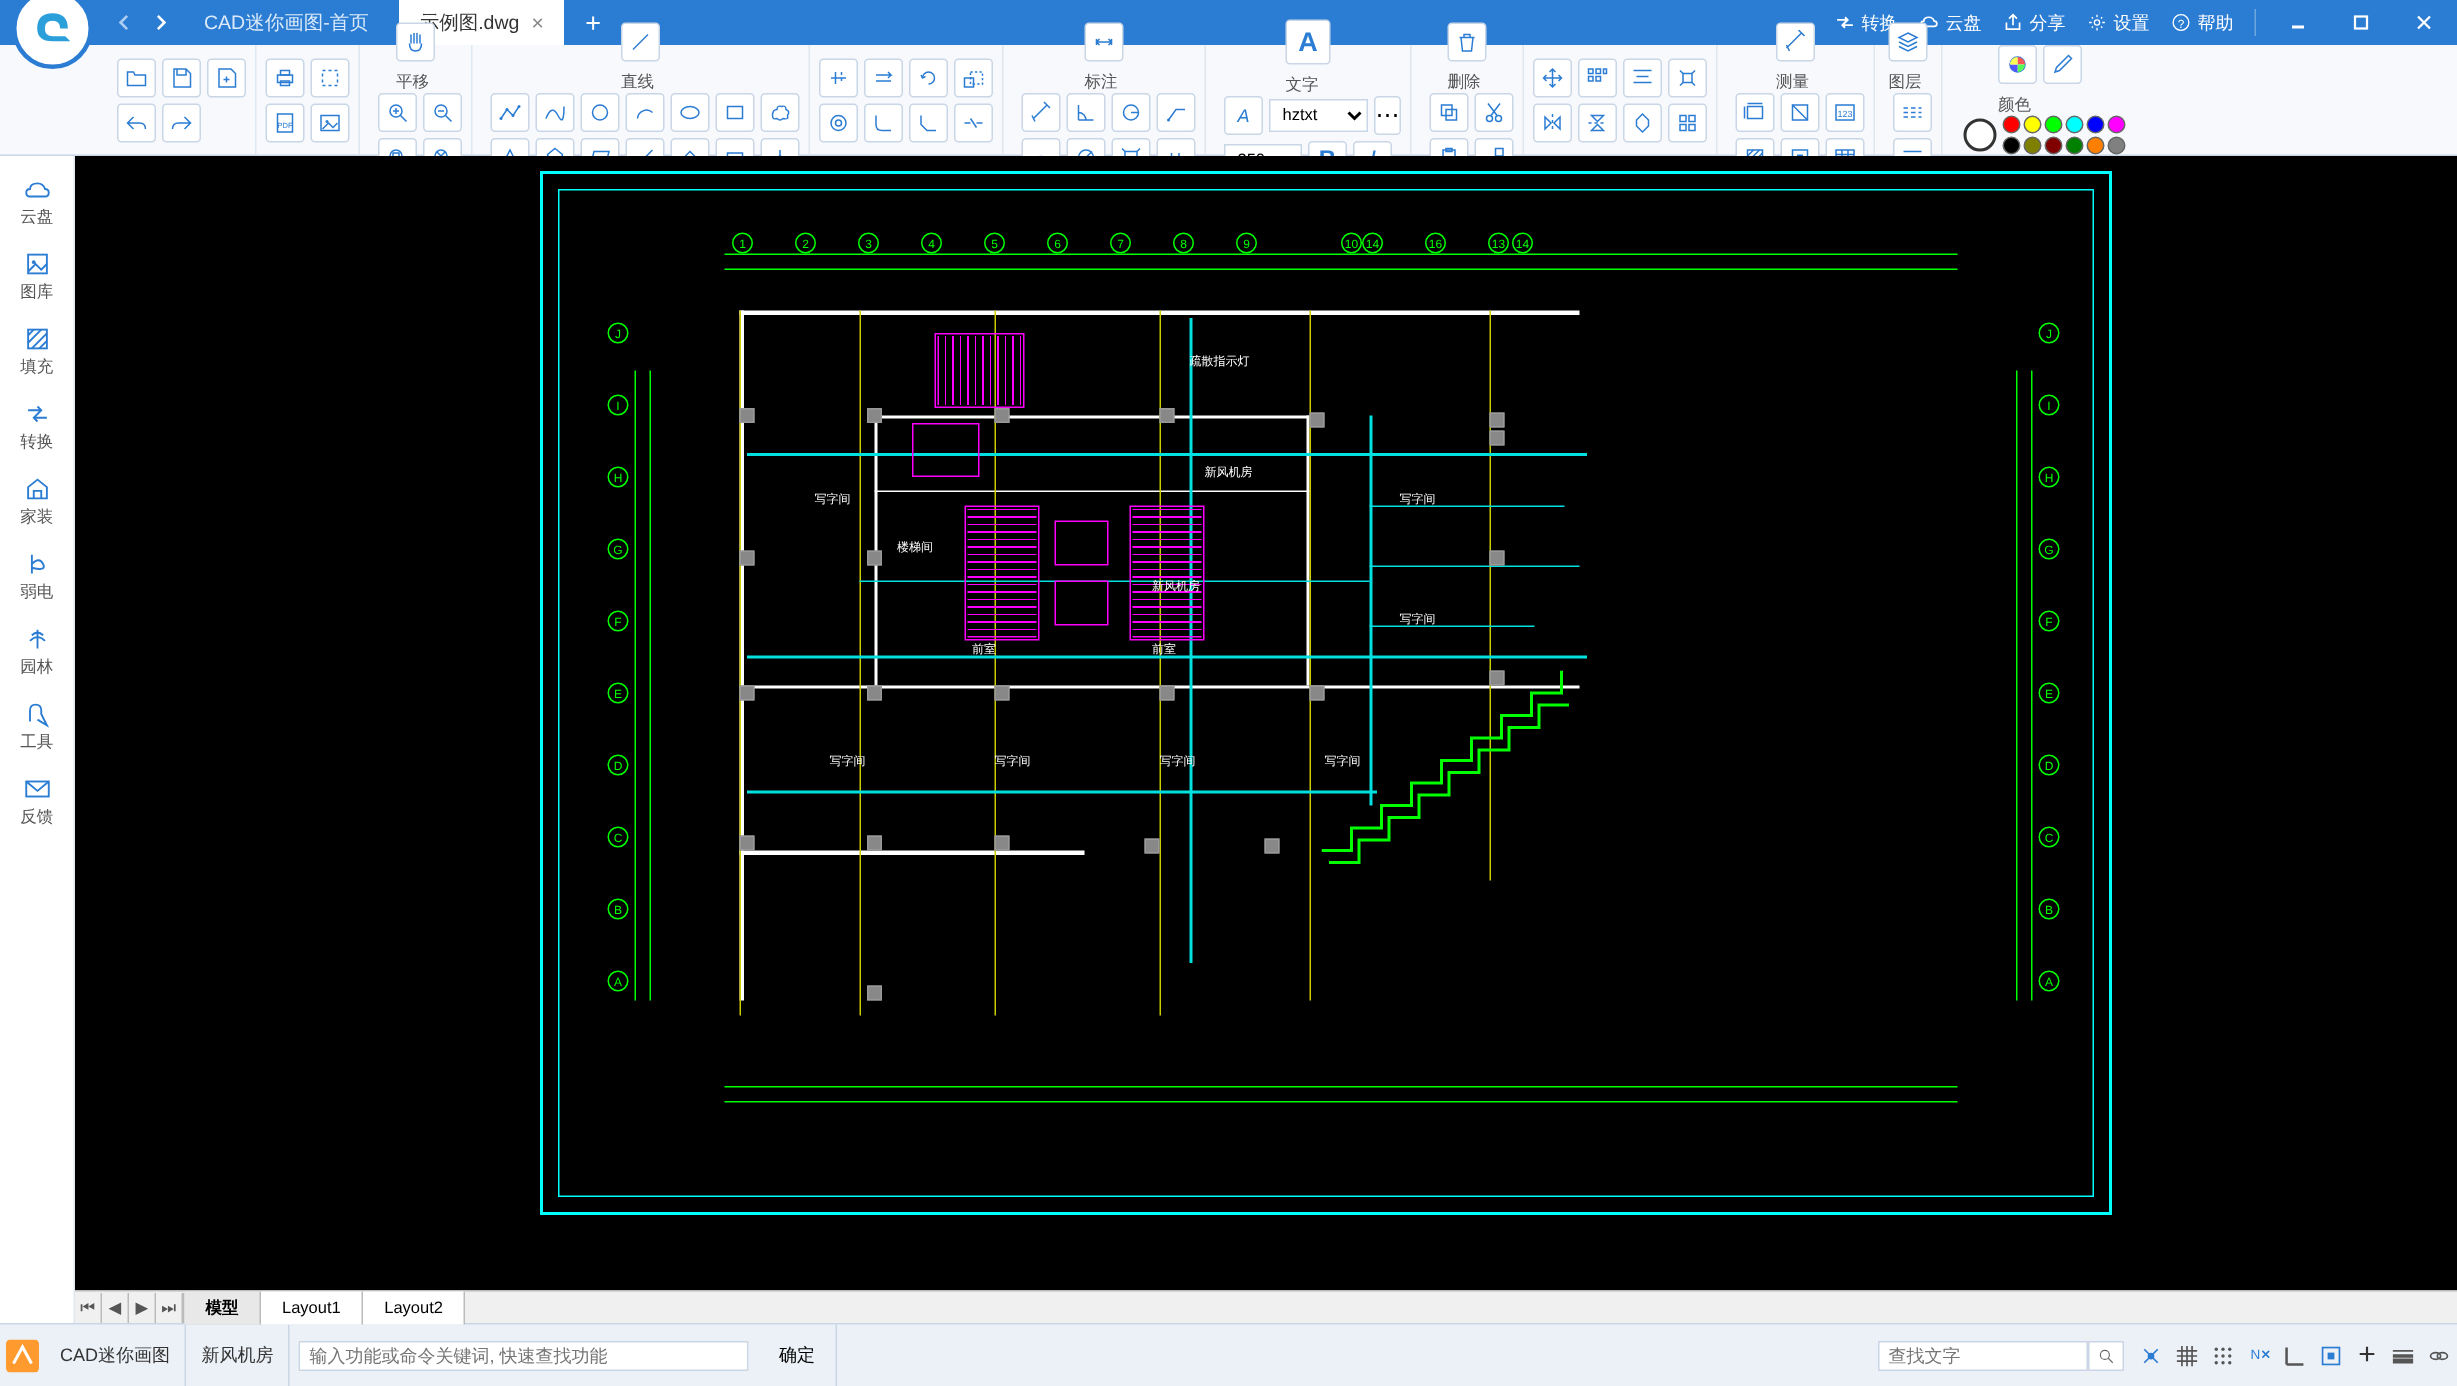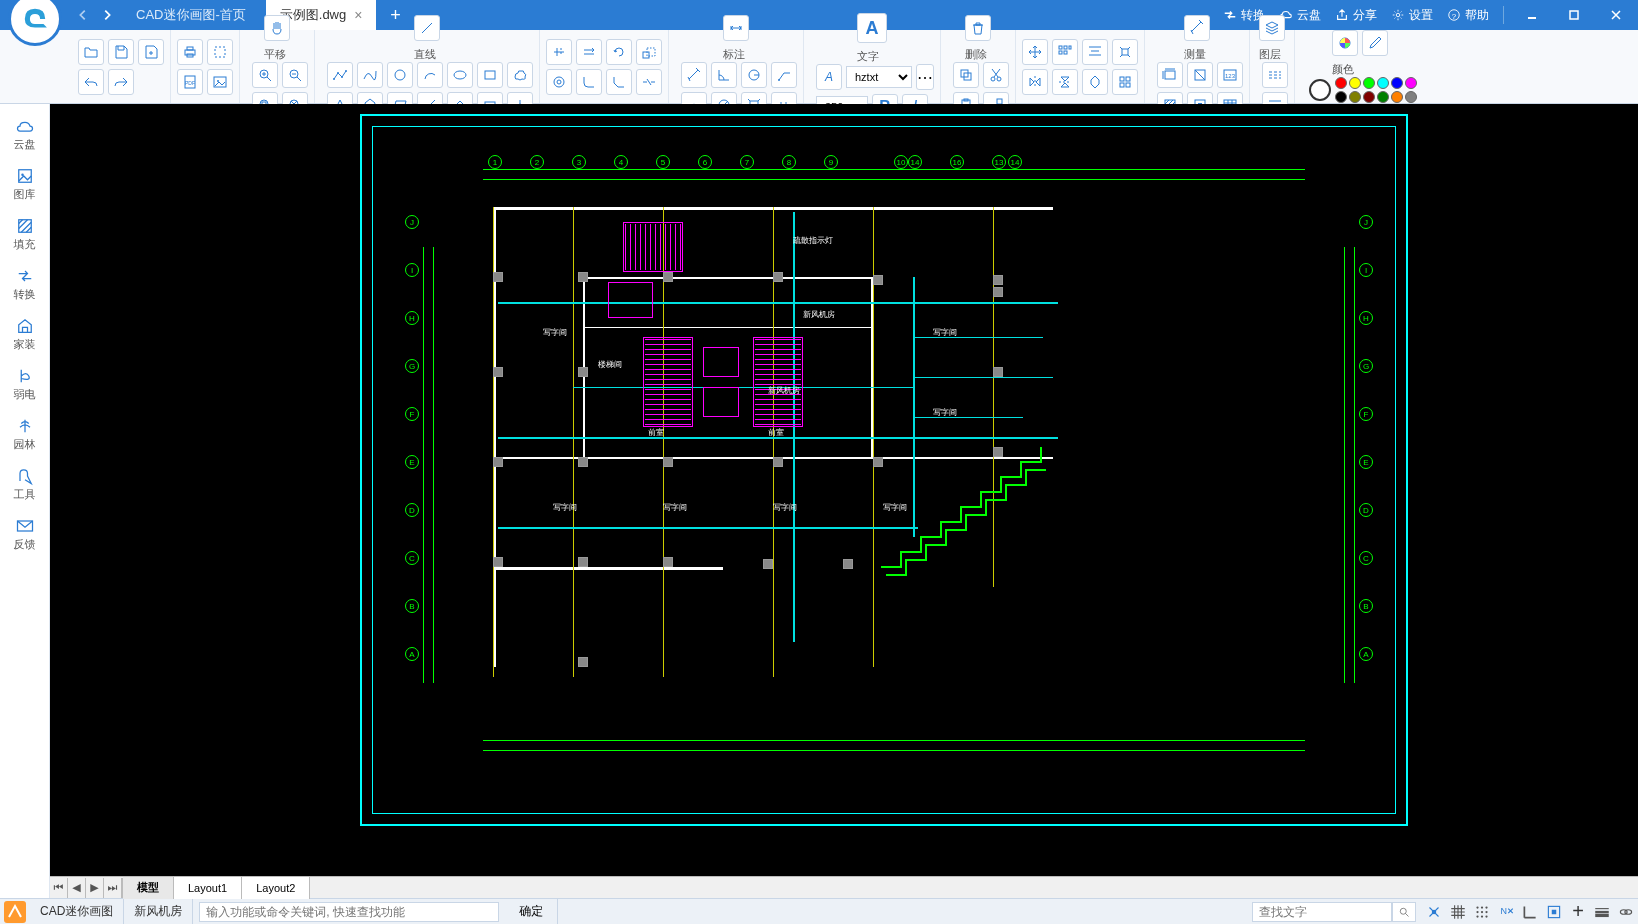--- a/index.html
+++ b/index.html
@@ -58,21 +58,21 @@
 .draw-title .t2 { color:#00ff00; font-size:13px; margin-left:10px; }
 .small-label { position:absolute; font-size:8px; color:#fff; }
 
 .model-tabs { height:22px; background:#f0f0f0; border-top:1px solid #bbb; display:flex; align-items:center; font-size:11px; }
 .mt-nav { display:flex; border-right:1px solid #bbb; }
 .mt-nav div { width:18px; height:20px; border-right:1px solid #bbb; display:flex; align-items:center; justify-content:center; cursor:pointer; color:#555; }
 .mt-tab { padding:0 14px; height:22px; display:flex; align-items:center; border-right:1px solid #bbb; cursor:pointer; background:#fff; }
 .mt-tab.active { background:#e8e8e8; font-weight:bold; }
 
 
-.statusbar { height:26px; background:#ecf1f7; border-top:1px solid #c9d6e6; display:flex; align-items:center; font-size:12px; gap:0; }
+.statusbar { height:42px; background:#ecf1f7; border-top:1px solid #c9d6e6; display:flex; align-items:center; font-size:12px; gap:0; }
 .sb-logo { width:22px; height:22px; margin:0 4px; }
 .sb-item { padding:0 10px; color:#333; border-right:1px solid #c9d6e6; height:100%; display:flex; align-items:center; cursor:pointer; }
 .sb-input { flex:0 0 300px; height:20px; border:1px solid #c9d6e6; background:#fff; font-size:12px; padding:0 6px; margin:0 6px; }
 .sb-btn { padding:0 14px; border-right:1px solid #c9d6e6; height:100%; display:flex; align-items:center; cursor:pointer; }
 .sb-search { margin-left:auto; width:140px; height:20px; border:1px solid #c9d6e6; background:#fff; font-size:12px; padding:0 6px; }
 .sb-searchbtn { width:24px; height:20px; border:1px solid #c9d6e6; background:#fff; display:flex; align-items:center; justify-content:center; cursor:pointer; margin-right:6px; }
 .sb-tool { width:24px; height:24px; display:flex; align-items:center; justify-content:center; cursor:pointer; color:#2b7cd3; }
 </style>
 </head>
 <body>

